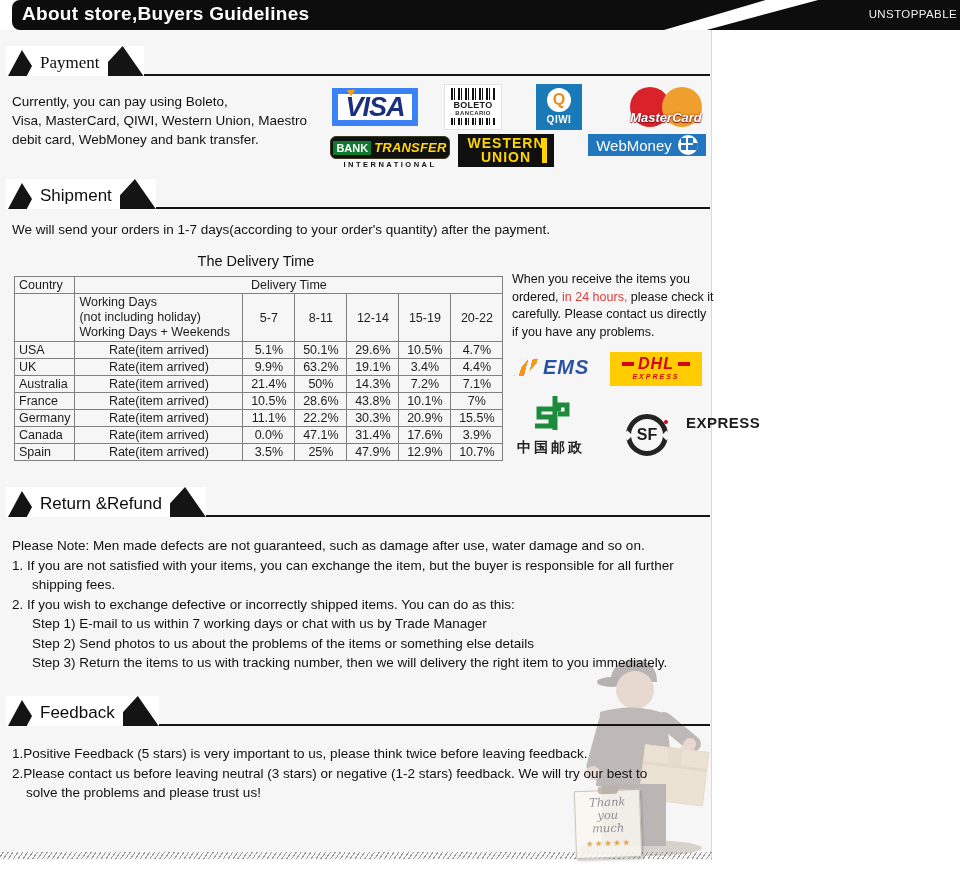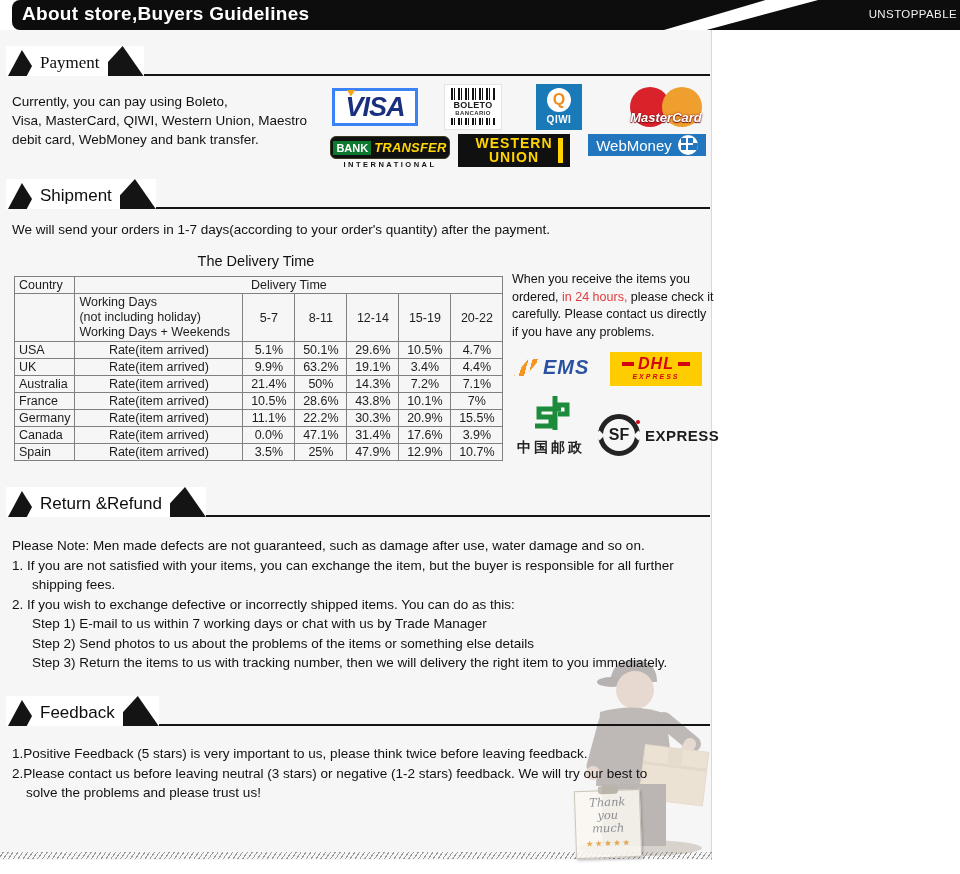--- a/index.html
+++ b/index.html
@@ -33,21 +33,21 @@
   .head-left{display:flex;align-items:flex-end;background:#fff;padding:0 0 0 2px;}
   .tri-l{width:24px;height:26px;background:#141414;clip-path:polygon(0 100%,58% 0,100% 62%,78% 100%);}
   .sec-label{font-size:17px;color:#0d0d0d;padding:0 8px 3px 8px;background:#fff;white-space:nowrap;}
   .tri-r{width:36px;height:30px;background:#141414;clip-path:polygon(42% 0,100% 100%,0 100%,0 55%);}
   .head-line{flex:1;height:2px;background:#141414;}
 
   .body-text{font-size:13.5px;line-height:19px;color:#111;}
 
   
   .plogo{position:absolute;}
-  .logo-visa{left:332px;top:88px;width:86px;height:38px;background:#fff;border:3px solid #3b82f6;
+  .logo-visa{left:332px;top:88px;width:86px;height:38px;background:#fff;border:6px solid #3b82f6;
     display:flex;align-items:center;justify-content:center;}
   .visa-text{font-size:27px;font-weight:700;font-style:italic;color:var(--visa-blue,#1a2f7d);letter-spacing:-1px;position:relative;}
   .visa-text::before{content:"";position:absolute;left:1px;top:-2px;width:9px;height:7px;
     background:var(--visa-orange,#f7a21b);clip-path:polygon(0 0,100% 0,50% 100%);}
   .logo-boleto{left:444px;top:84px;width:58px;height:46px;background:#fff;border:1px solid #e4e4e4;text-align:center;padding-top:3px;}
   .barcode{height:12px;margin:0 6px;background:repeating-linear-gradient(90deg,#111 0 2px,#fff 2px 3px,#111 3px 4px,#fff 4px 7px);}
   .barcode.b2{height:7px;margin-top:1px;}
   .bol-t1{font-size:9px;font-weight:700;line-height:10px;letter-spacing:.3px;}
   .bol-t2{font-size:6px;font-weight:700;line-height:7px;color:#333;letter-spacing:.4px;}
   .logo-qiwi{left:536px;top:84px;width:46px;height:46px;background:var(--qiwi-blue,#1a7ab8);text-align:center;padding-top:4px;}
@@ -57,21 +57,21 @@
   .logo-mc{left:626px;top:87px;width:80px;height:40px;}
   .mc-red{position:absolute;left:4px;top:0;width:40px;height:40px;border-radius:50%;background:var(--mc-red,#d9222a);}
   .mc-org{position:absolute;right:4px;top:0;width:40px;height:40px;border-radius:50%;background:var(--mc-orange,#ee9f2d);}
   .mc-text{position:absolute;left:0;right:0;top:23px;text-align:center;font-size:13px;font-weight:700;font-style:italic;color:#fff;
     text-shadow:0 0 2px #7a1016,0 1px 1px #7a1016;}
   .logo-bt{left:330px;top:136px;width:120px;text-align:center;}
   .bt-box{background:#101010;border-radius:6px;padding:3px 5px;display:flex;align-items:center;justify-content:center;gap:3px;border:1px solid #3a3a20;}
   .bt-bank{background:var(--bt-green,#0d7a2f);color:#fff;font-size:11px;font-weight:700;padding:1px 3px;}
   .bt-transfer{color:var(--bt-yellow,#ffd60a);font-size:13px;font-weight:700;font-style:italic;letter-spacing:.2px;}
   .bt-intl{font-size:7.5px;letter-spacing:2.5px;color:#111;margin-top:1px;font-weight:700;}
-  .logo-wu{left:458px;top:134px;width:112px;height:33px;background:#101010;text-align:center;padding-top:2px;position:absolute;}
+  .logo-wu{left:458px;top:134px;width:96px;height:33px;background:#101010;text-align:center;padding-top:2px;position:absolute;}
   .wu-l1{color:var(--wu-yellow,#ffd400);font-size:14px;font-weight:700;letter-spacing:1px;line-height:14px;}
   .wu-l2{color:var(--wu-yellow,#ffd400);font-size:14px;font-weight:700;letter-spacing:1px;line-height:14px;}
   .wu-bar{position:absolute;right:7px;top:4px;bottom:4px;width:5px;background:var(--wu-yellow,#ffd400);}
   .logo-wm{left:588px;top:134px;width:118px;height:22px;background:var(--wm-blue,#2176bd);
     display:flex;align-items:center;justify-content:center;gap:6px;}
   .wm-text{color:#fff;font-size:15px;}
   .wm-globe{width:20px;height:20px;border-radius:50%;background:#fff;position:relative;overflow:hidden;}
   .wm-globe i{position:absolute;background:var(--wm-blue,#2176bd);width:5px;height:5px;}
   .wm-globe i:nth-child(1){left:3px;top:3px;} .wm-globe i:nth-child(2){left:10px;top:3px;}
   .wm-globe i:nth-child(3){left:3px;top:10px;} .wm-globe i:nth-child(4){left:10px;top:10px;width:7px;}
@@ -99,21 +99,21 @@
   .ems-text{font-size:20px;font-weight:700;font-style:italic;color:var(--ems-blue,#2a52a0);letter-spacing:1px;}
   .logo-dhl{position:absolute;left:610px;top:352px;width:92px;height:34px;background:var(--dhl-yellow,#ffcc00);
     text-align:center;padding-top:4px;}
   .dhl-row{display:flex;align-items:center;justify-content:center;gap:4px;}
   .dhl-dash{width:12px;height:4px;background:var(--dhl-red,#d40511);}
   .dhl-text{font-size:16px;font-weight:700;font-style:italic;color:var(--dhl-red,#d40511);letter-spacing:1px;line-height:16px;}
   .dhl-sub{font-size:7px;font-style:italic;color:var(--dhl-red,#d40511);font-weight:700;letter-spacing:2px;margin-top:1px;}
   .logo-post{position:absolute;left:516px;top:392px;width:70px;text-align:center;}
   .post-emblem{display:block;margin:0 auto;}
   .post-text{font-size:14px;font-weight:700;color:#222;letter-spacing:3px;margin-top:3px;white-space:nowrap;}
-  .logo-sf{position:absolute;left:598px;top:414px;display:flex;align-items:center;gap:5px;}
+  .logo-sf{position:absolute;left:626px;top:414px;display:flex;align-items:flex-start;gap:18px;}
   .sf-circle{width:42px;height:42px;border:5px solid #232323;border-radius:50%;position:relative;
     display:flex;align-items:center;justify-content:center;background:#f6f6f7;}
   .sf-circle::before,.sf-circle::after{content:"";position:absolute;background:#f6f6f7;}
   .sf-circle::before{left:-7px;top:13px;width:7px;height:7px;transform:rotate(45deg);}
   .sf-circle::after{right:-7px;top:13px;width:7px;height:7px;transform:rotate(45deg);}
   .sf-text{font-size:16px;font-weight:700;color:#1c1c1c;position:relative;}
   .sf-dot{position:absolute;right:-5px;top:1px;width:4px;height:4px;border-radius:50%;background:var(--dhl-red,#d40511);}
   .sf-express{font-size:15px;font-weight:700;color:#1c1c1c;letter-spacing:.5px;}
 
   

